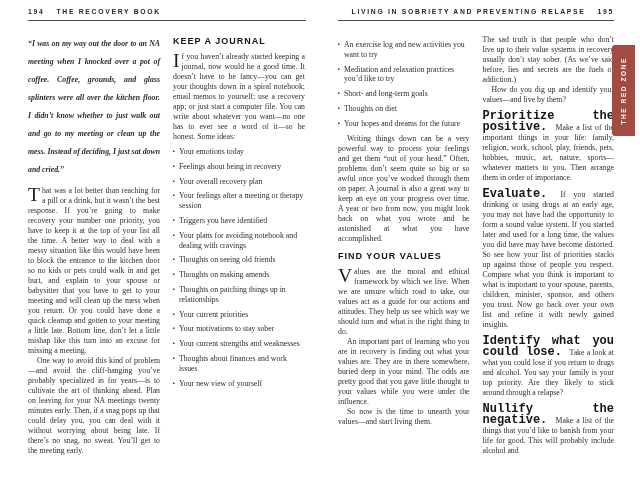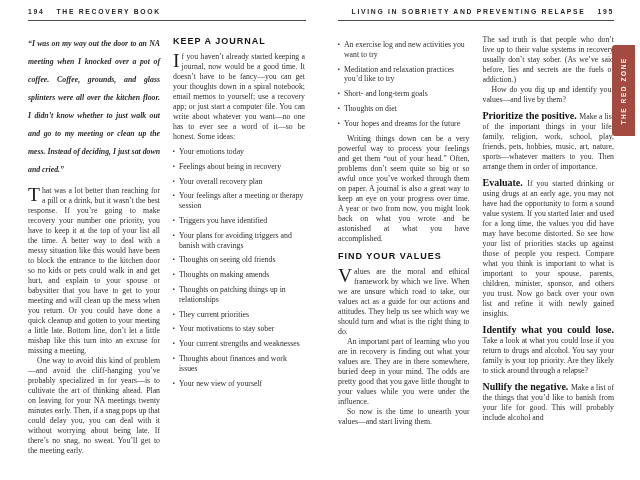--- a/index.html
+++ b/index.html
@@ -33,21 +33,21 @@
     padding:1px 2px 0 0;color:#1c1c1c;
   }
   ul.bullets{list-style:none;margin:5px 0 4px;padding:0;}
   ul.bullets li{
     display:flex;gap:4px;margin:0 0 5px;
     font-size:7.8px;line-height:9.8px;text-align:left;
   }
   ul.bullets .glyph{font-size:5.5px;line-height:9.8px;flex:0 0 auto;color:#2a2a2a;}
   p.lead-para{margin-top:6px;}
   .lead{
-    font-family:Liberation Serif, serif;font-weight:bold;font-size:10px;
+    font-family:Liberation Mono, monospace;font-weight:bold;font-size:12px;
     color:#141414;
   }
   .tab{
     position:absolute;left:612px;top:45px;width:23px;height:91px;
     border-radius:3px 0 0 3px;display:flex;align-items:center;justify-content:center;
     background:#a34b41;
   }
   .tab span{
     writing-mode:vertical-rl;transform:rotate(180deg);
     color:#ffffff;font-family:"Liberation Sans", sans-serif;font-weight:bold;
@@ -89,37 +89,37 @@
             <li>
               <span class="glyph">▪</span>
               <span>Your feelings after a meeting or therapy session</span>
             </li>
             <li>
               <span class="glyph">▪</span>
               <span>Triggers you have identified</span>
             </li>
             <li>
               <span class="glyph">▪</span>
-              <span>Your plans for avoiding triggers and banish with cravings</span>
+              <span>Your plans for avoiding notebook and dealing with cravings</span>
             </li>
             <li>
               <span class="glyph">▪</span>
               <span>Thoughts on seeing old friends</span>
             </li>
             <li>
               <span class="glyph">▪</span>
               <span>Thoughts on making amends</span>
             </li>
             <li>
               <span class="glyph">▪</span>
               <span>Thoughts on patching things up in relationships</span>
             </li>
             <li>
               <span class="glyph">▪</span>
-              <span>They current priorities</span>
+              <span>Your current priorities</span>
             </li>
             <li>
               <span class="glyph">▪</span>
               <span>Your motivations to stay sober</span>
             </li>
             <li>
               <span class="glyph">▪</span>
               <span>Your current strengths and weaknesses</span>
             </li>
             <li>

